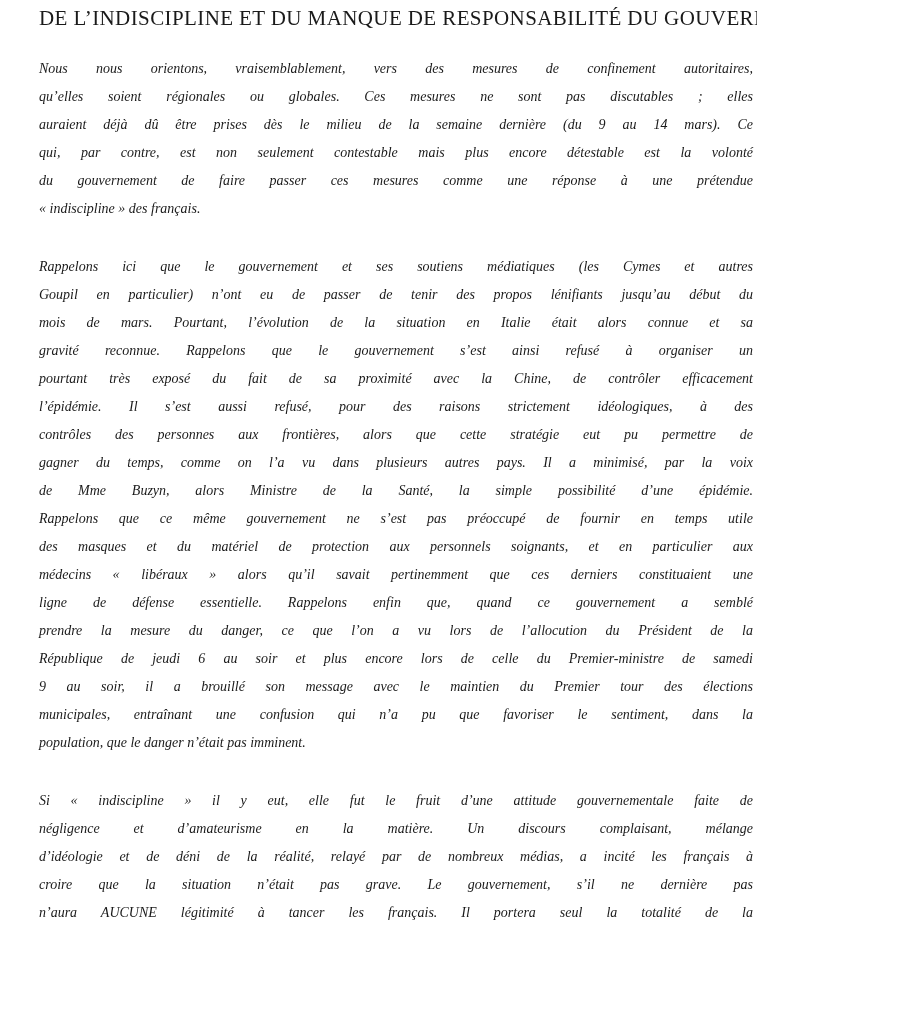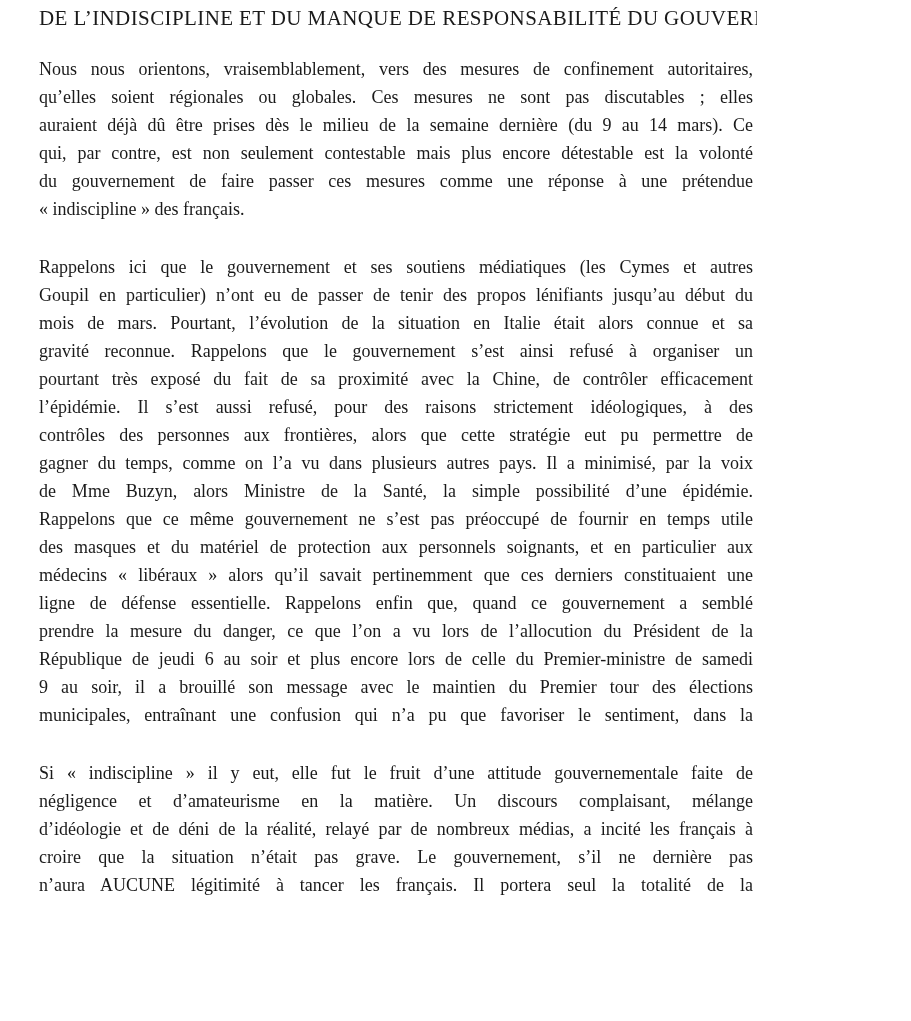--- a/index.html
+++ b/index.html
@@ -23,21 +23,22 @@
   .heading {
     position: relative;
     top: -8px;
     font-size: 21px;
     line-height: 28px;
     letter-spacing: 0.4px;
     white-space: nowrap;
     font-weight: normal;
   }
   .doc-body {
-    font-size: 18px;
+    font-size: 14px;
+    font-style: italic;
   }
   .paragraph {
     margin: 0;
   }
   .paragraph + .paragraph {
     margin-top: 30px;
   }
   .doc-body .paragraph:first-child {
     margin-top: 15px;
   }
@@ -77,20 +78,21 @@
         <div class="line">gagner du temps, comme on l’a vu dans plusieurs autres pays. Il a minimisé, par la voix</div>
         <div class="line">de Mme Buzyn, alors Ministre de la Santé, la simple possibilité d’une épidémie.</div>
         <div class="line">Rappelons que ce même gouvernement ne s’est pas préoccupé de fournir en temps utile</div>
         <div class="line">des masques et du matériel de protection aux personnels soignants, et en particulier aux</div>
         <div class="line">médecins « libéraux » alors qu’il savait pertinemment que ces derniers constituaient une</div>
         <div class="line">ligne de défense essentielle. Rappelons enfin que, quand ce gouvernement a semblé</div>
         <div class="line">prendre la mesure du danger, ce que l’on a vu lors de l’allocution du Président de la</div>
         <div class="line">République de jeudi 6 au soir et plus encore lors de celle du Premier-ministre de samedi</div>
         <div class="line">9 au soir, il a brouillé son message avec le maintien du Premier tour des élections</div>
         <div class="line">municipales, entraînant une confusion qui n’a pu que favoriser le sentiment, dans la</div>
+        <div class="line last">population, que le danger n’était pas imminent.</div>
       </div>
       <div class="paragraph">
         <div class="line">Si « indiscipline » il y eut, elle fut le fruit d’une attitude gouvernementale faite de</div>
         <div class="line">négligence et d’amateurisme en la matière. Un discours complaisant, mélange</div>
         <div class="line">d’idéologie et de déni de la réalité, relayé par de nombreux médias, a incité les français à</div>
         <div class="line">croire que la situation n’était pas grave. Le gouvernement, s’il ne dernière pas</div>
         <div class="line">n’aura AUCUNE légitimité à tancer les français. Il portera seul la totalité de la</div>
       </div>
     </div>
 </div>

